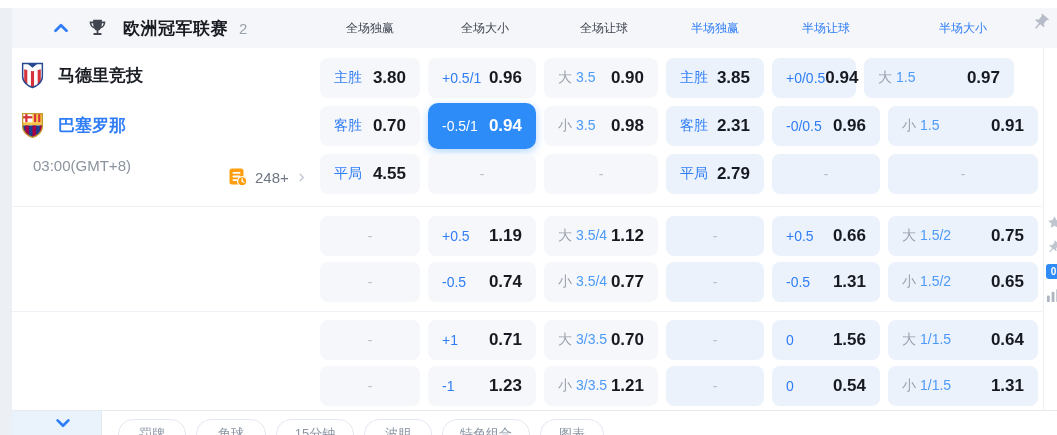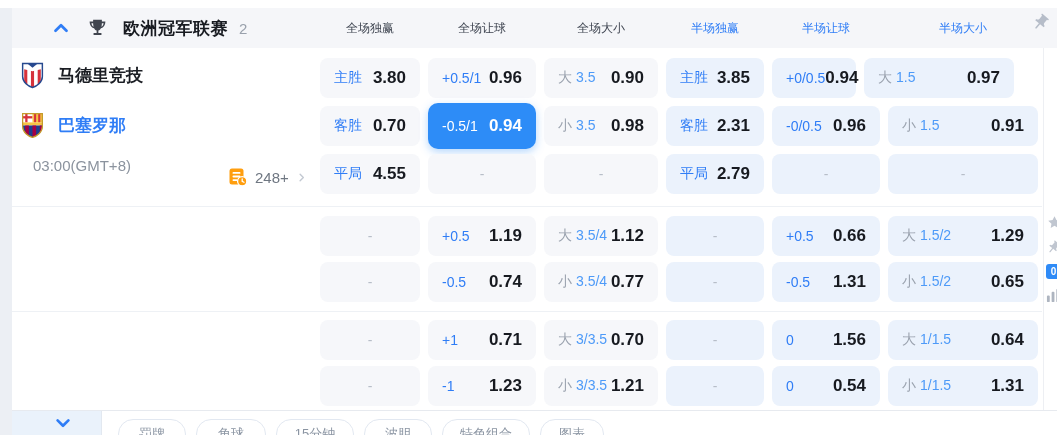--- a/index.html
+++ b/index.html
@@ -73,22 +73,22 @@
       <svg width="21" height="21" viewBox="0 0 24 24">
           <path fill="#40454F" d="M7 2h10v2h4c0 4.2-2.1 7.1-5.1 7.6-.6 1.4-1.5 2.3-2.9 2.6V17h3.5v2.5H7.5V17H11v-2.8c-1.4-.3-2.3-1.2-2.9-2.6C5.1 11.1 3 8.2 3 4h4V2zM5.1 6c.3 1.9 1.1 3.3 2.4 3.9C7.2 8.7 7 7.4 7 6H5.1zM19 6h-2c0 1.4-.2 2.7-.5 3.9 1.3-.6 2.1-2 2.5-3.9z"></path>
         </svg>
     </span>
     <span class="title">欧洲冠军联赛</span>
     <span class="count">2</span>
   </div>
 
   <div class="hcols" id="hcols">
       <div class="hcol full" style="width: 100px;">全场独赢</div>
+      <div class="hcol full" style="width: 114px;">全场大小</div>
       <div class="hcol full" style="width: 108px;">全场让球</div>
-      <div class="hcol full" style="width: 114px;">全场大小</div>
       <div class="hcol half" style="width: 98px;">半场独赢</div>
       <div class="hcol half" style="width: 108px;">半场让球</div>
       <div class="hcol half" style="width: 150px;">半场大小</div>
     </div>
 
   <span class="pin-top">
     <svg width="19" height="19" viewBox="0 0 24 24">
         <g transform="rotate(40 12 12)">
           <path fill="#B6BDC9" d="M16 9V4h.8c.6 0 1-.4 1-1s-.4-1-1-1H7.2c-.6 0-1 .4-1 1s.4 1 1 1H8v5c0 1.7-1.3 3-3 3v2h6v7l1 1 1-1v-7h6v-2c-1.7 0-3-1.3-3-3z"></path>
         </g>
@@ -265,21 +265,21 @@
         <div class="cell ht dash" style="width: 98px;">-</div>
         <div class="cell ht" style="width: 108px;">
           <span class="lbl">+0.5</span>
           <b class="val">0.66</b>
         </div>
         <div class="cell ht" style="width: 150px;">
           <span class="lgrp">
             <span class="side">大</span>
             <span class="line">1.5/2</span>
           </span>
-          <b class="val">1.29</b>
+          <b class="val">0.75</b>
         </div>
       </div>
       <div class="orow" style="top: 262px;">
         <div class="cell ft dash" style="width: 100px;">-</div>
         <div class="cell ft" style="width: 108px;">
           <span class="lbl">-0.5</span>
           <b class="val">0.74</b>
         </div>
         <div class="cell ft" style="width: 114px;">
           <span class="lgrp">

